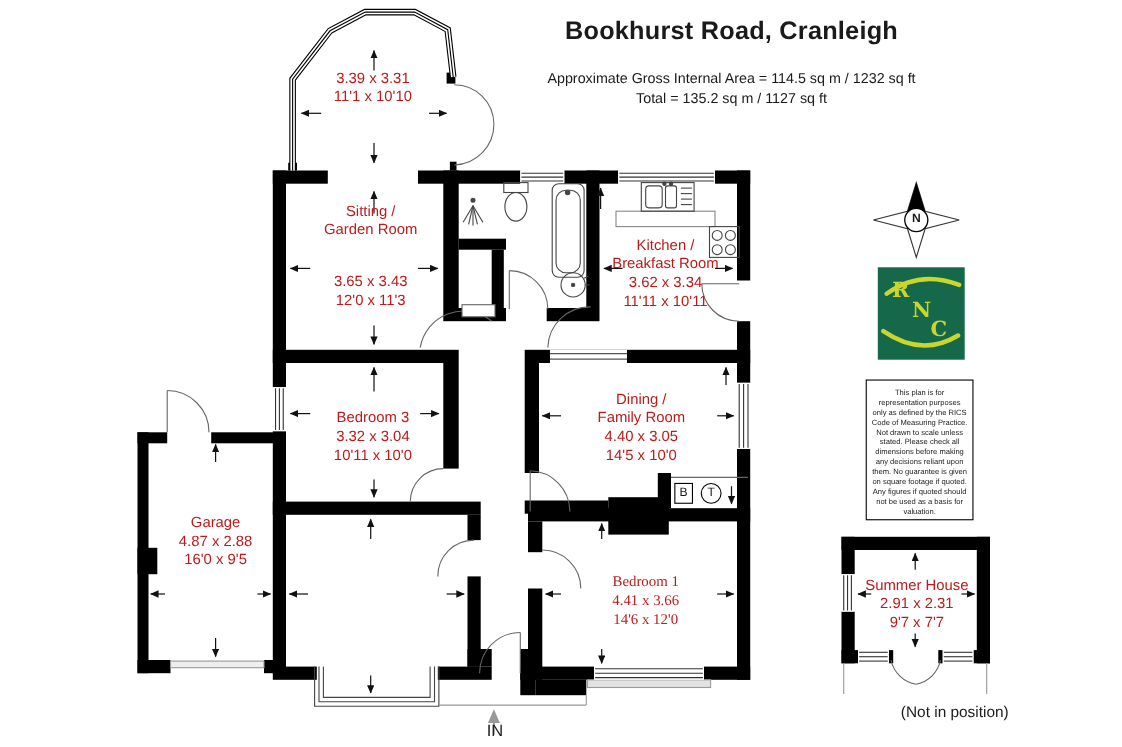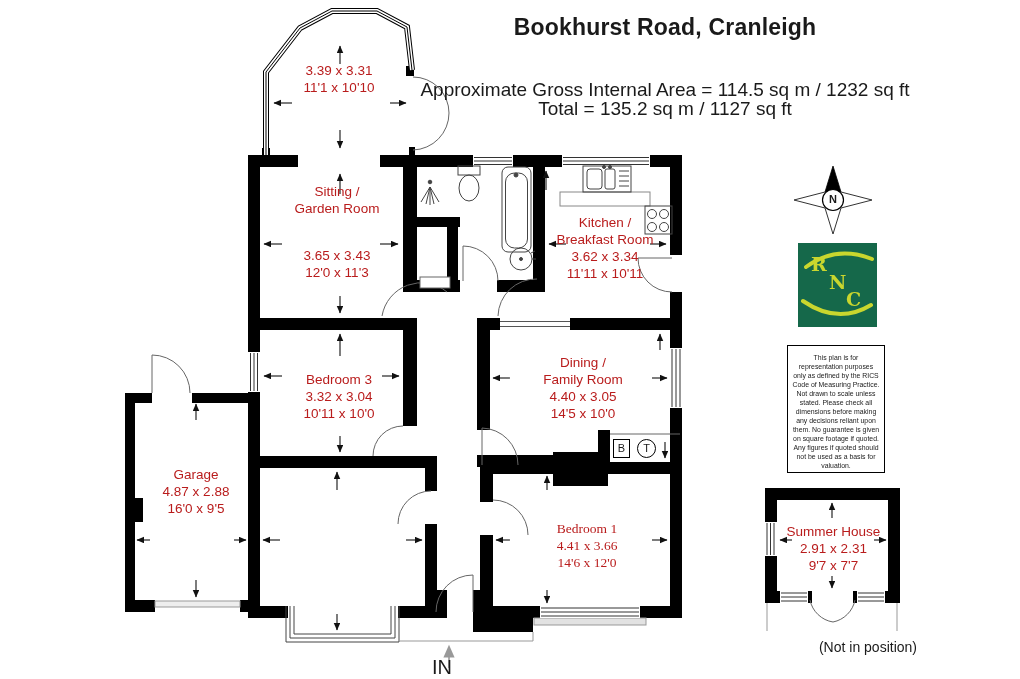--- a/index.html
+++ b/index.html
@@ -5,22 +5,22 @@
   html,body{margin:0;padding:0;background:#fff;}
   body{width:1020px;height:679px;position:relative;overflow:hidden;
        font-family:"Liberation Sans",sans-serif;color:#1a1a1a;}
   .plan{position:absolute;left:0;top:0;width:1020px;height:679px;}
   svg{position:absolute;left:0;top:0;}
   .lbl{position:absolute;text-align:center;font-size:13.5px;line-height:17px;color:#b91c1c;z-index:5;}
   .lbl .gap{margin-top:30px;}
   .title{position:absolute;left:430px;top:14px;width:470px;text-align:center;
          font-size:23px;font-weight:bold;letter-spacing:.2px;z-index:5;}
   .areas{position:absolute;left:400px;top:62px;width:530px;text-align:center;
-         font-size:19px;line-height:18.5px;z-index:5;margin-top:19px;}
-  .in-label{position:absolute;left:432px;top:656px;width:36px;text-align:left;font-size:20px;z-index:5;}
+         font-size:13px;line-height:18.5px;z-index:5;}
+  .in-label{position:absolute;left:432px;top:656px;width:36px;text-align:center;font-size:15px;z-index:5;}
   .notpos{position:absolute;left:752px;top:639px;width:165px;text-align:right;font-size:14px;z-index:5;}
   .sym{position:absolute;font-size:11px;text-align:center;z-index:6;background:#fff;}
   .b-box{left:613px;top:439px;width:15px;height:17px;line-height:17px;border:1.3px solid #000;}
   .t-circle{left:637px;top:439px;width:17px;height:17px;line-height:16px;border:1.3px solid #000;border-radius:50%;}
   .n-letter{position:absolute;left:822px;top:193px;width:22px;text-align:center;
             font-size:11px;font-weight:bold;z-index:6;}
   .logo{position:absolute;left:798px;top:243px;width:79px;height:84px;z-index:5;}
   .logo-letter{position:absolute;font-family:"DejaVu Serif",serif;font-size:19px;font-weight:bold;z-index:2;}
   .ll-r{left:13px;top:10px;}
   .ll-n{left:31px;top:28px;}

